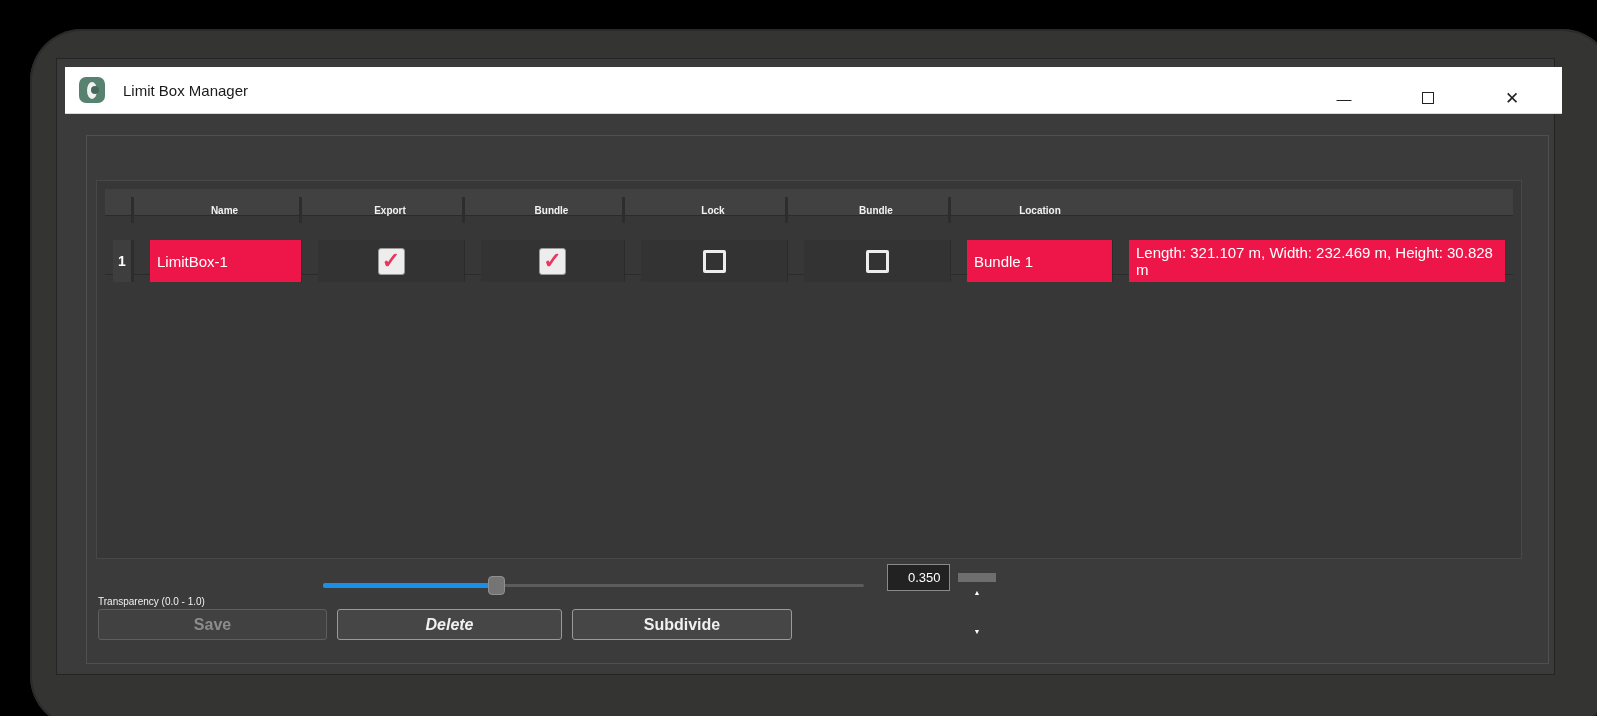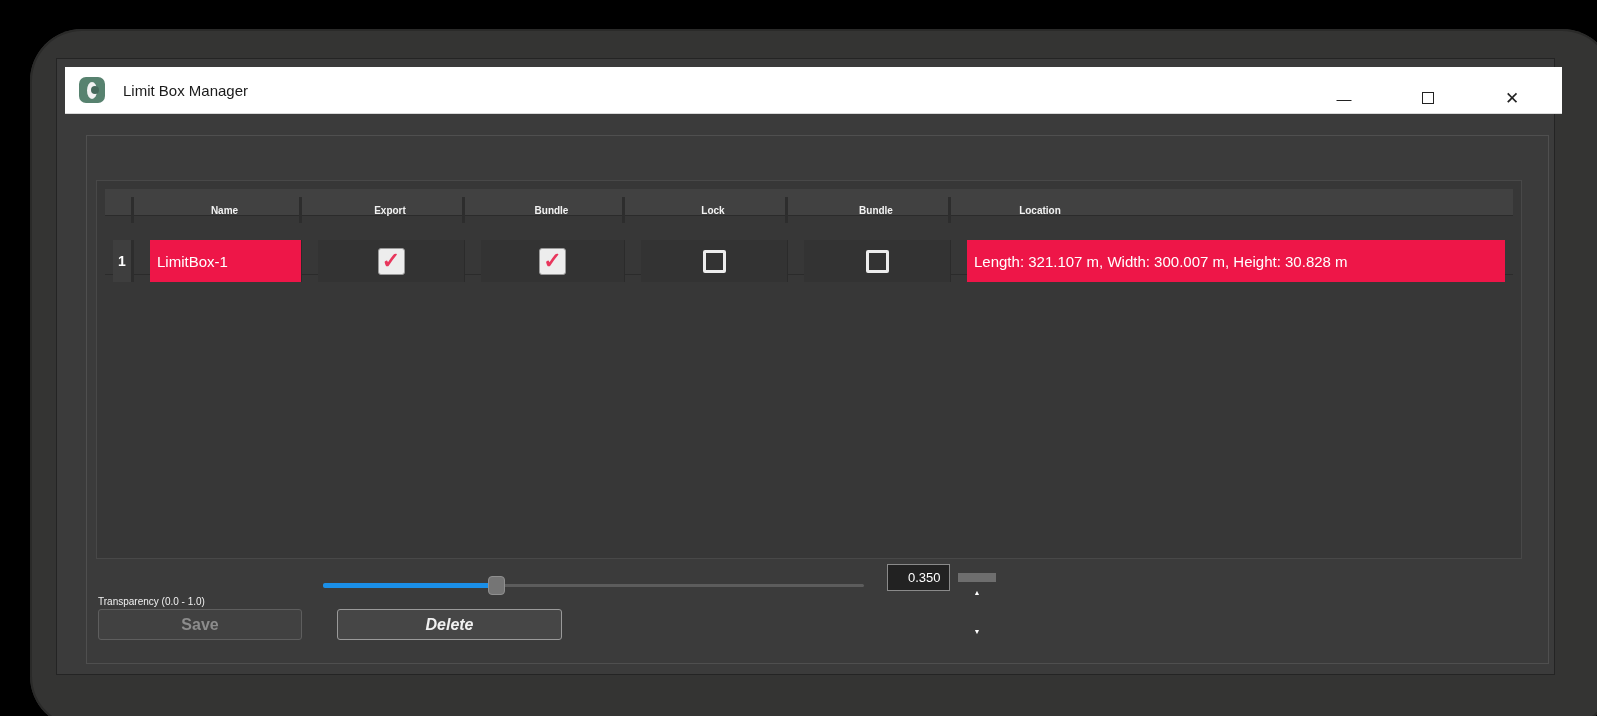--- a/index.html
+++ b/index.html
@@ -153,21 +153,21 @@
   .btn {
     position:absolute; top:542px; height:31px;
     background:#464646; border:1px solid #9a9a9a; border-radius:3px;
     color:#f0f0f0; font-size:16px; font-weight:bold;
     font-family:"Liberation Sans", sans-serif;
     display:flex; align-items:center; justify-content:center;
   }
   .btn.disabled {
     background:#414141; border-color:#5e5e5e; color:#8c8c8c;
   }
-  .btn-save { left:33px; width:204px; }
+  .btn-save { left:33px; width:229px; }
   .btn-delete { left:272px; width:225px;font-style:italic; }
   .btn-subdivide { left:507px; width:220px; }
 
   
   .artifact-line {
     position:absolute; left:1303px; top:647px; width:42px; height:2px;
     background:#7c7c35; opacity:.8;
   }
 </style>
 </head>
@@ -225,21 +225,22 @@
       <div class="td c-lock cell-center">
         <div class="checkbox">
           
         </div>
       </div>
       <div class="td c-exp cell-center">
         <div class="checkbox">
           
         </div>
       </div>
-      <div class="td c-size cell-red">Length: 321.107 m, Width: 300.007 m, Height: 30.828 m</div>
+      <div class="td c-loc cell-red">Bundle 1</div>
+      <div class="td c-size cell-red">Length: 321.107 m, Width: 232.469 m, Height: 30.828 m</div>
     </div>
   </div>
 
   <div class="transparency-label">Transparency (0.0 - 1.0)</div>
 
   <div class="slider">
     <div class="slider-track-off"></div>
     <div class="slider-track-on"></div>
     <div class="slider-handle"></div>
   </div>
@@ -251,14 +252,15 @@
         <span>▲</span>
       </div>
       <div class="spin-btn">
         <span>▼</span>
       </div>
     </div>
   </div>
 
   <div class="btn btn-save disabled">Save</div>
   <div class="btn btn-delete">Delete</div>
+  <div class="btn btn-subdivide">Subdivide</div>
 
 </div>
 
 </body></html>

